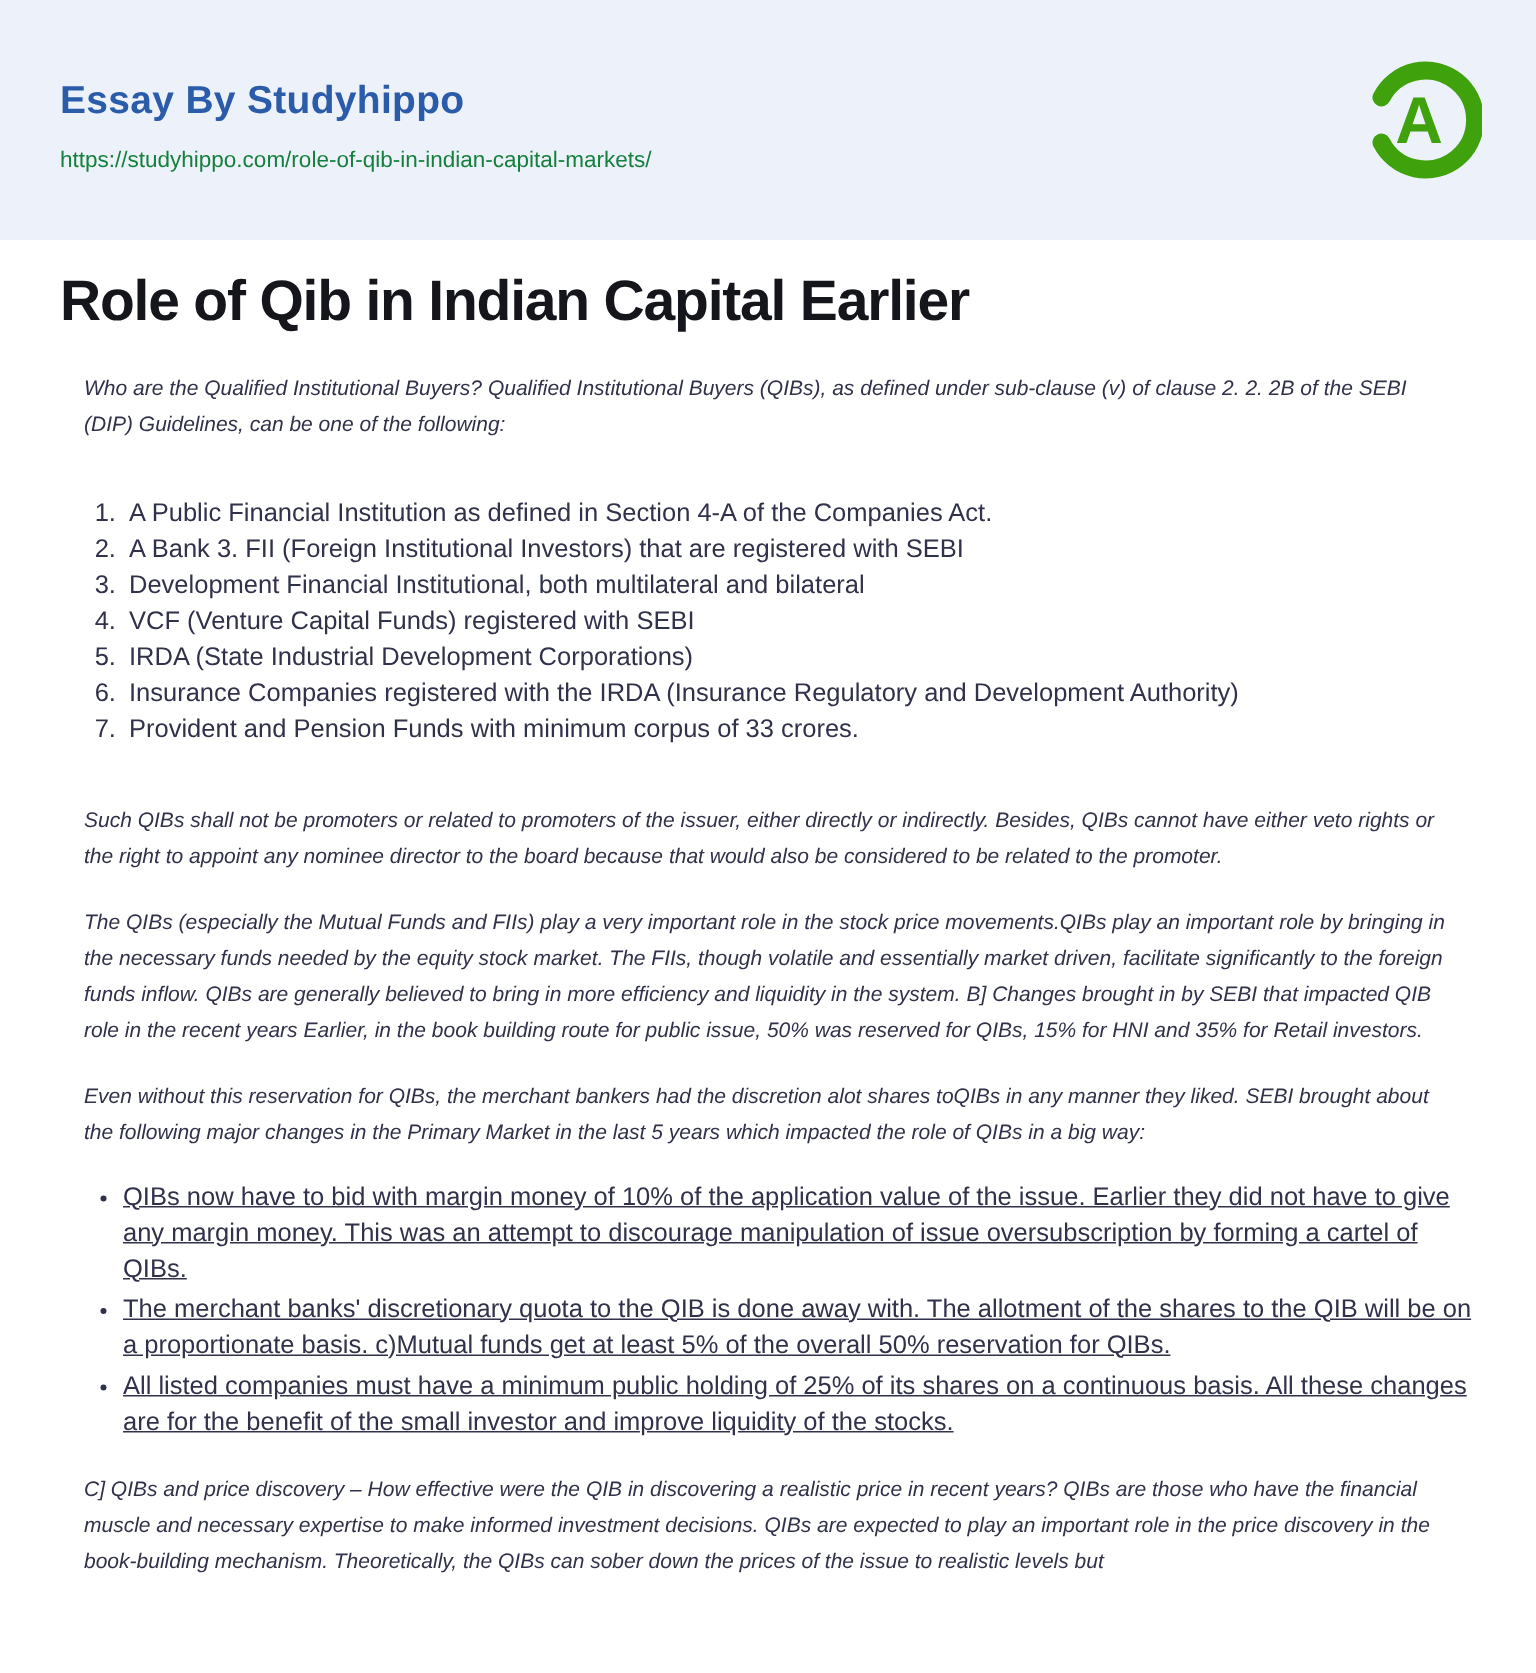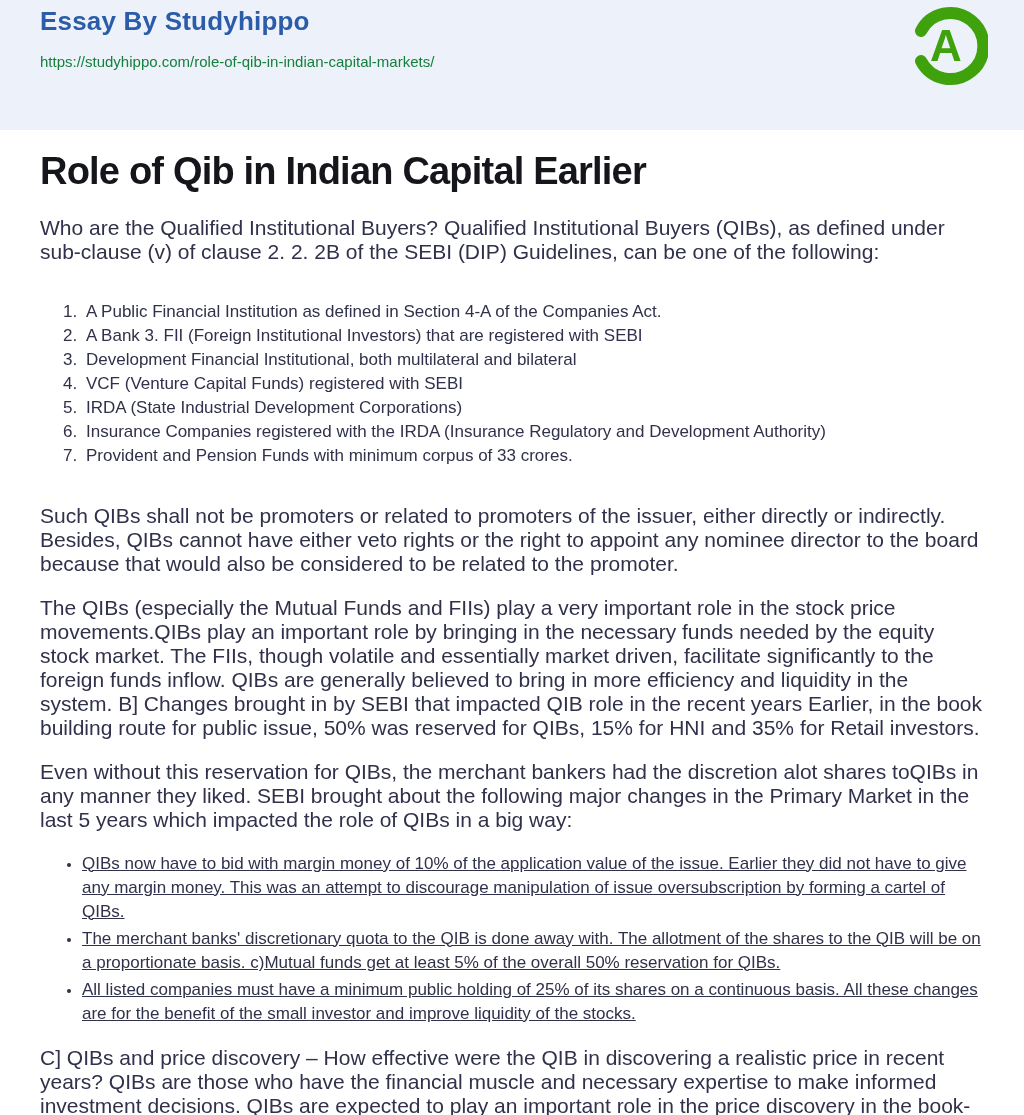--- a/index.html
+++ b/index.html
@@ -9,22 +9,23 @@
     min-height: 1115px;
     font-family: "Liberation Sans", "DejaVu Sans", sans-serif;
     color: #30314a;
     margin: 0 auto;
     position: relative;
   }
 
   
   .page-header {
     background: #edf1f9;
-    height: 130px;
+    height: 160px;
     display: flex;
+    align-items: center;
     justify-content: space-between;
     padding: 0 36px 0 40px;
   }
   .header-text { padding-top: 6px; }
   .site-title {
     color: #2b5ca9;
     font-size: 26px;
     font-weight: 700;
     letter-spacing: 0.2px;
     margin-bottom: 16px;
@@ -44,23 +45,24 @@
   }
   .article-title {
     color: #15151c;
     font-size: 38px;
     font-weight: 800;
     letter-spacing: -0.8px;
     margin: 18px 0 10px 0;
     line-height: 1.25;
   }
   .article p {
-    font-size: 21px;
+    font-size: 14px;
     line-height: 24px;
-    margin: 20px 0;
+    margin: 20px 16px;
+    font-style: italic;
   }
   .article ol {
     margin: 36px 0;
     padding-left: 42px;
   }
   .article ol li {
     font-size: 17px;
     line-height: 24px;
     padding-left: 4px;
   }

